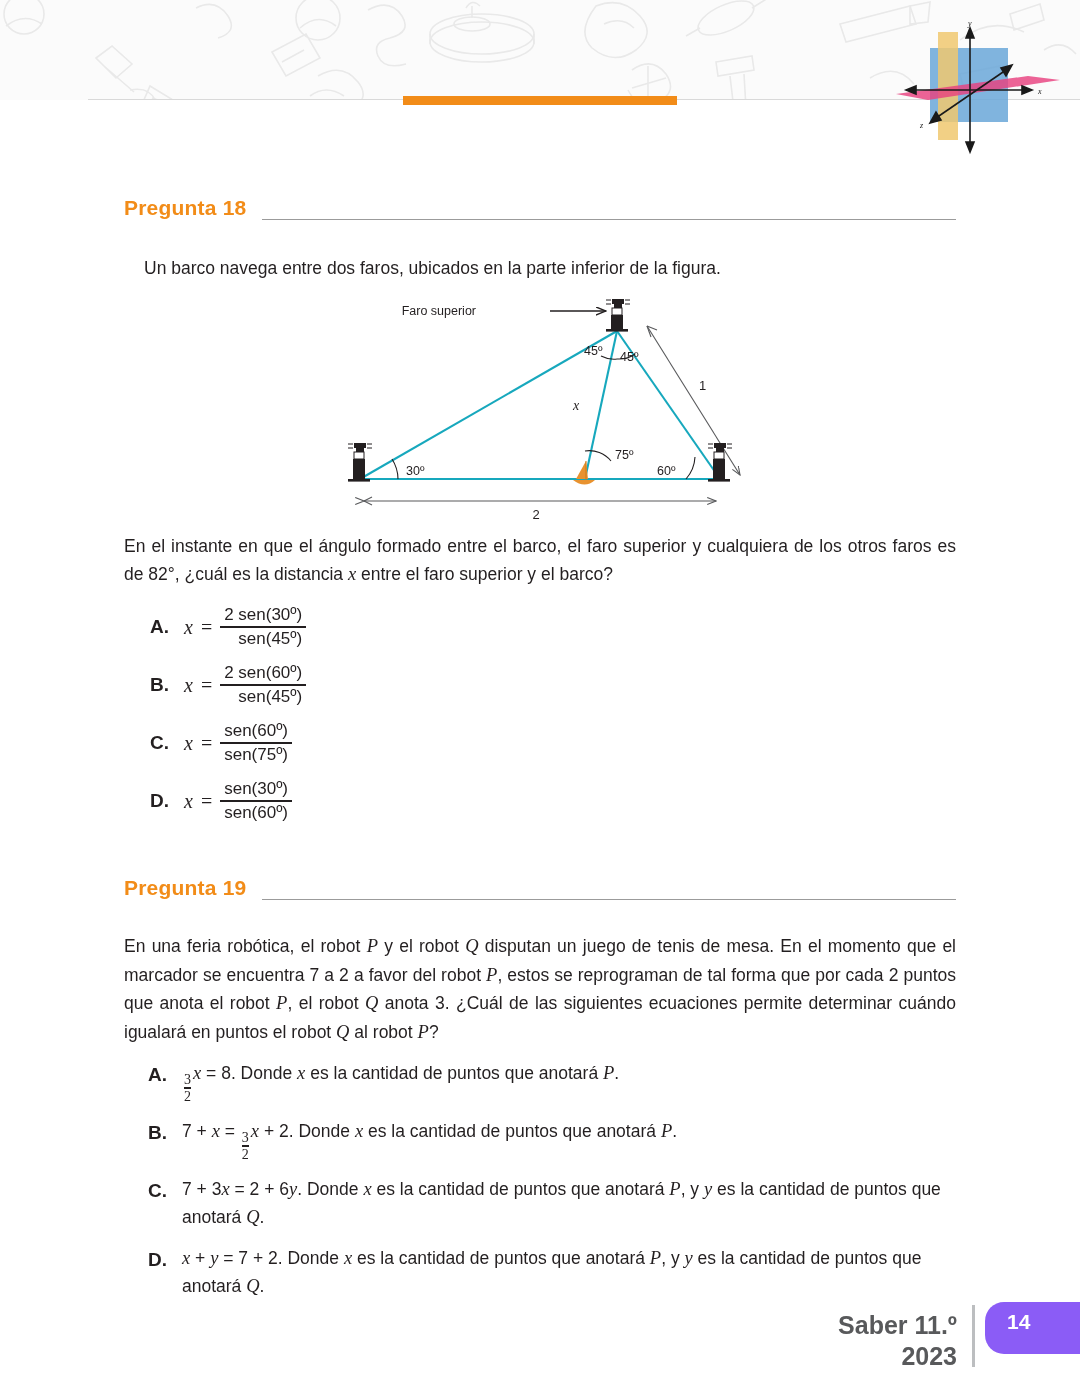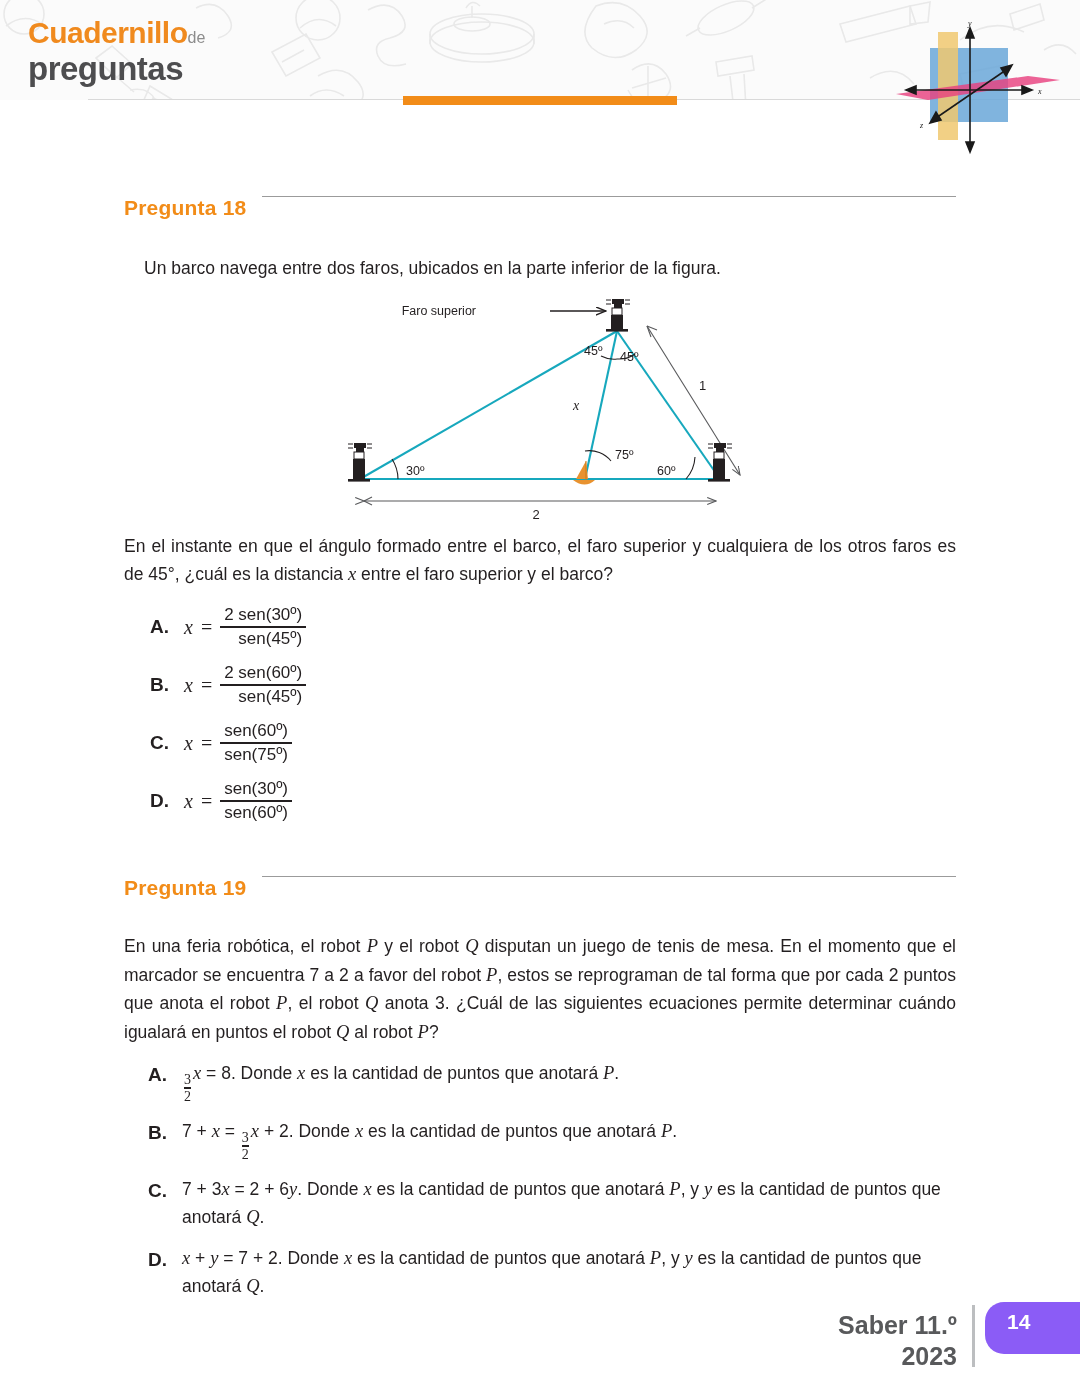--- a/index.html
+++ b/index.html
@@ -90,21 +90,21 @@
   
   .content {
     position: absolute;
     left: 0; top: 0;
     width: 1080px;
   }
   .q-header {
     position: absolute;
     left: 124px;
     display: flex;
-    align-items: flex-start;
+    align-items: flex-end;
     width: 832px;
   }
   .q-title {
     font-size: 21px;
     font-weight: bold;
     color: #f28c18;
     white-space: nowrap;
     letter-spacing: 0.2px;
   }
   .q-rule {
@@ -289,26 +289,20 @@
         <circle cx="24" cy="14" r="20"></circle>
         <path d="M6 26 q18 -14 36 -2"></path>
         <path d="M870 78 q26 -16 44 6"></path>
         <path d="M960 74 l40 -8 4 16 -40 8 z"></path>
         <path d="M196 8 q20 -10 32 8 q10 16 -10 22"></path>
         <path d="M1044 50 q18 -12 32 4"></path>
       </g>
     </svg>
   </div>
 
-  <div class="brand">
-    <div class="brand-line1">
-      <span>Cuadernillo</span><span class="de">de</span>
-    </div>
-    <div class="brand-line2">preguntas</div>
-  </div>
 
   <div class="header-rule"></div>
   <div class="header-orange-bar"></div>
 
   <svg class="axes-logo" viewBox="0 0 180 145" xmlns="http://www.w3.org/2000/svg">
     <rect x="42" y="30" width="78" height="74" fill="#6aa7d8" opacity="0.85"></rect>
     <polygon points="50,14 70,14 70,122 50,122" fill="#f0c870" opacity="0.85"></polygon>
     <polygon points="8,76 140,58 172,62 40,82" fill="#e8417f" opacity="0.82"></polygon>
     <g stroke="#1a1a1a" stroke-width="1.6" fill="#1a1a1a">
       <line x1="82" y1="18" x2="82" y2="126"></line>
@@ -428,21 +422,21 @@
     <text x="300" y="78" font-family="Liberation Sans, sans-serif" font-size="12.5" fill="#231f20">45º</text>
     <text x="86" y="192" font-family="Liberation Sans, sans-serif" font-size="12.5" fill="#231f20">30º</text>
     <text x="295" y="176" font-family="Liberation Sans, sans-serif" font-size="12.5" fill="#231f20">75º</text>
     <text x="337" y="192" font-family="Liberation Sans, sans-serif" font-size="12.5" fill="#231f20">60º</text>
     <text x="253" y="127" font-family="Liberation Serif, serif" font-style="italic" font-size="14" fill="#231f20">x</text>
     <text x="379" y="107" font-family="Liberation Sans, sans-serif" font-size="13" fill="#231f20">1</text>
     <text x="216" y="236" font-family="Liberation Sans, sans-serif" font-size="13" fill="#231f20" text-anchor="middle">2</text>
   </svg>
 
   <div class="body-text" style="top:533px">
-    <span>En el instante en que el ángulo formado entre el barco, el faro superior y cualquiera de los otros faros es de 45°, ¿cuál es la distancia </span><em class="mathvar">x</em><span> entre el faro superior y el barco?</span>
+    <span>En el instante en que el ángulo formado entre el barco, el faro superior y cualquiera de los otros faros es de 82°, ¿cuál es la distancia </span><em class="mathvar">x</em><span> entre el faro superior y el barco?</span>
   </div>
 
   <div class="opts18">
     <div class="opt18">
       <span class="opt-letter">A.</span>
       <span class="opt-eq">x</span>
       <span class="opt-eq" style="font-style:normal">=</span>
       <span class="frac">
         <span class="num">2 sen(30º)</span>
         <span class="bar"></span>

